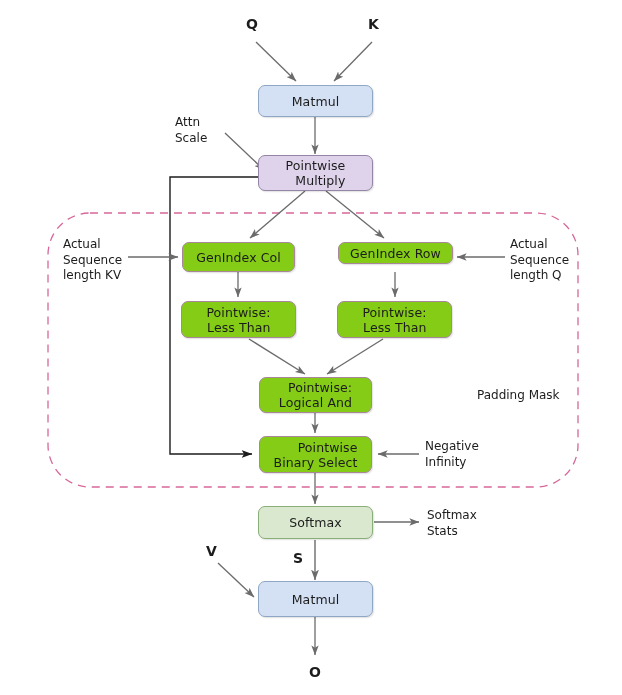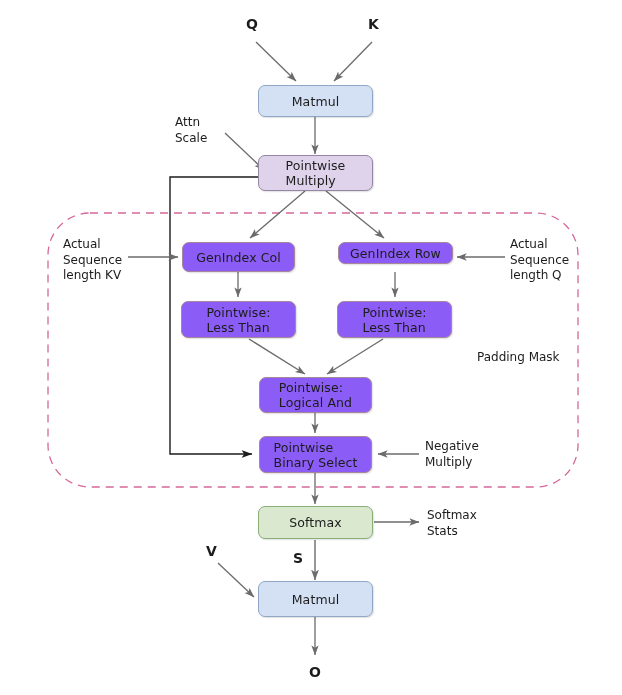--- a/index.html
+++ b/index.html
@@ -26,31 +26,31 @@
     pointer-events: none;
   }
   .node {
     position: absolute;
     box-sizing: border-box;
     border-radius: 7px;
     border: 1px solid #8f7f93;
     display: flex;
     align-items: center;
     justify-content: center;
-    text-align: left;
+    text-align: right;
     font-size: 12.5px;
     line-height: 15px;
     color: #1c1c1c;
     letter-spacing: 0.1px;
     white-space: pre-line;
     box-shadow: 1px 1px 1.5px rgba(0,0,0,0.12);
   }
   .node.blue   { background: #d4e1f5; border-color: #8fa7c4; }
   .node.purple { background: #ded3ea; border-color: #9585a6; }
-  .node.pink   { background: #8b5cf6; border-color: #a8879a; }
+  .node.pink   { background: #84cc16; border-color: #a8879a; }
   .node.green  { background: #d9e8cf; border-color: #8aae78; }
 
   .label {
     position: absolute;
     font-size: 12px;
     line-height: 15.5px;
     color: #1c1c1c;
     white-space: pre-line;
   }
   .label.var {
@@ -149,24 +149,24 @@
 Scale</div>
 
   <div class="label" style="left:63px; top:237px;">Actual
 Sequence
 length KV</div>
 
   <div class="label" style="left:510px; top:237px;">Actual
 Sequence
 length Q</div>
 
-  <div class="label" style="left:477px; top:350px;">Padding Mask</div>
+  <div class="label" style="left:477px; top:388px;">Padding Mask</div>
 
   <div class="label" style="left:425px; top:439px;">Negative
-Multiply</div>
+Infinity</div>
 
   <div class="label" style="left:427px; top:508px;">Softmax
 Stats</div>
 
   <div class="label var" style="left:206px; top:544px;">V</div>
 
   <div class="label var" style="left:293px; top:551px;">S</div>
 
   <div class="label var" style="left:309px; top:665px;">O</div>
 

